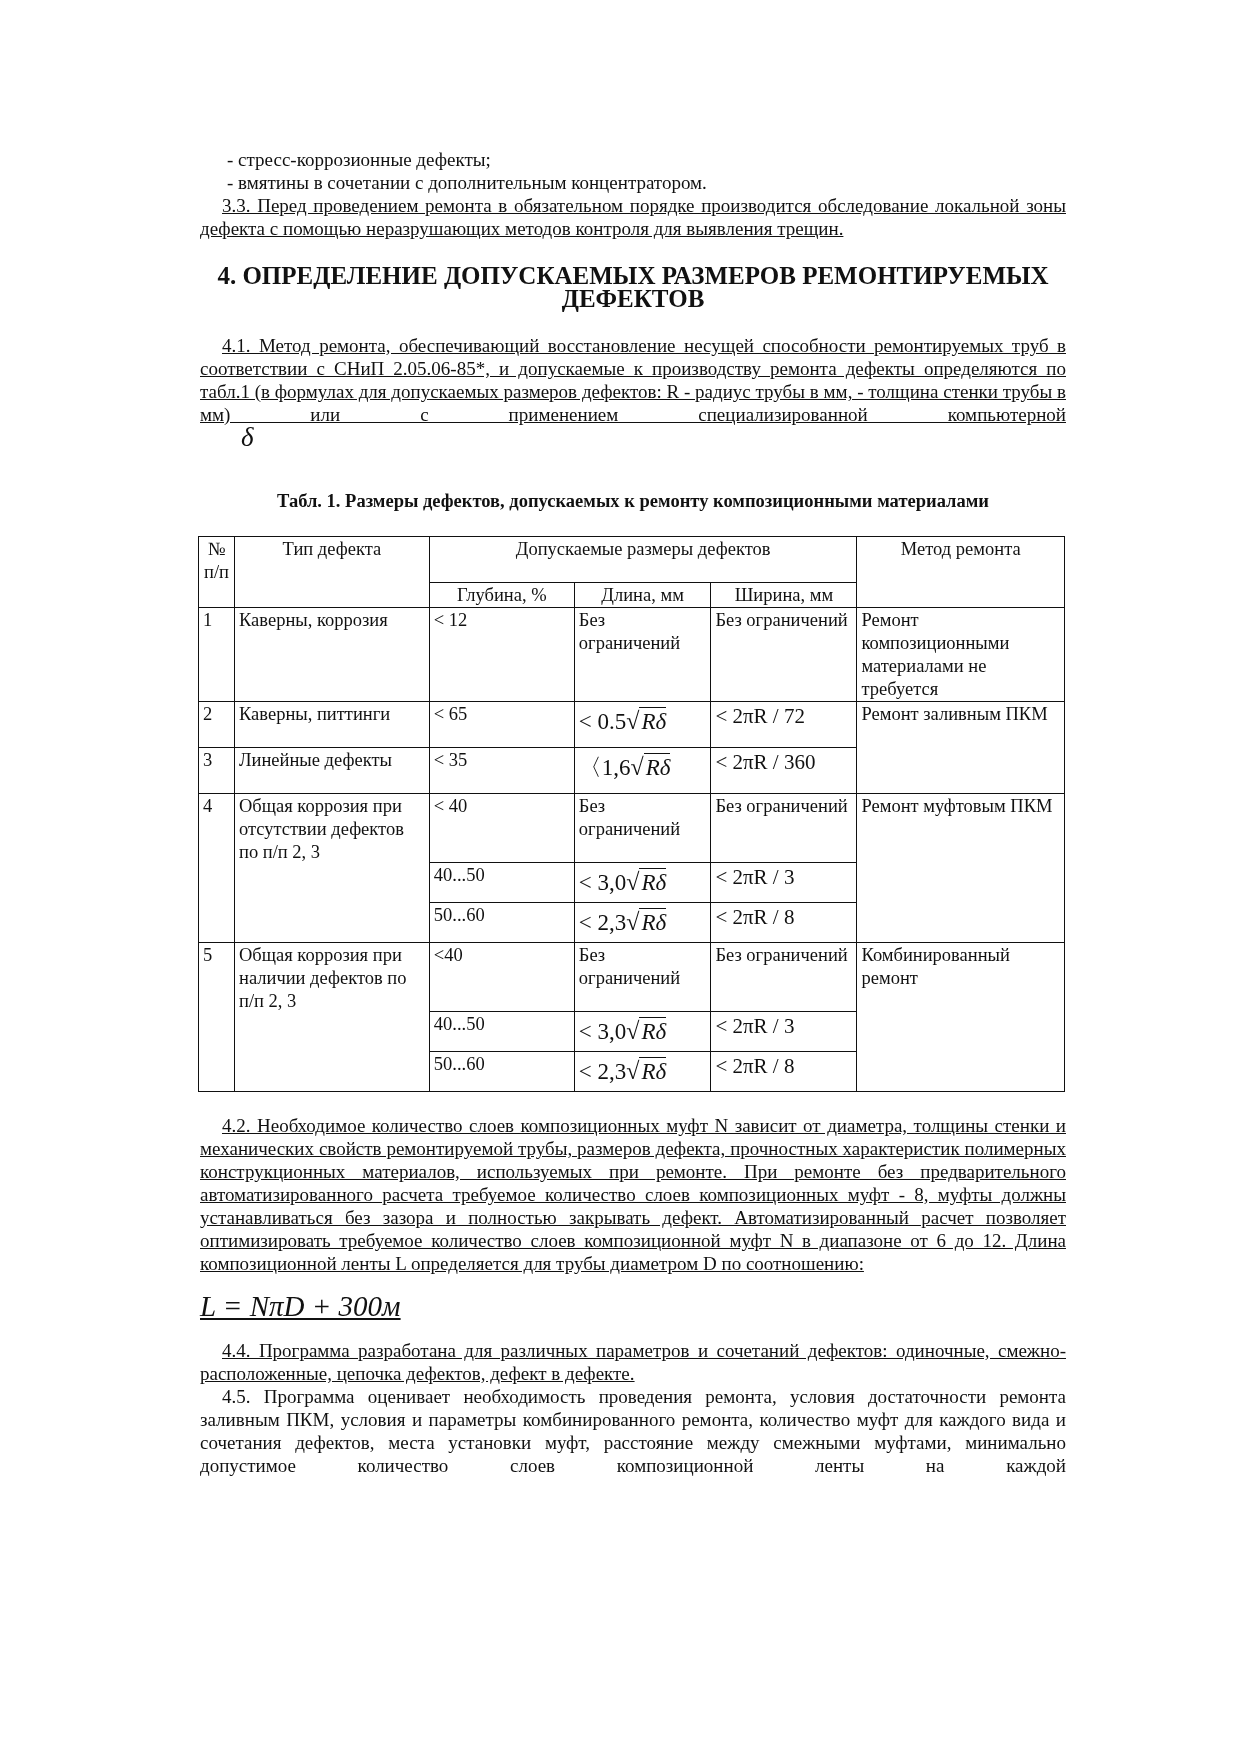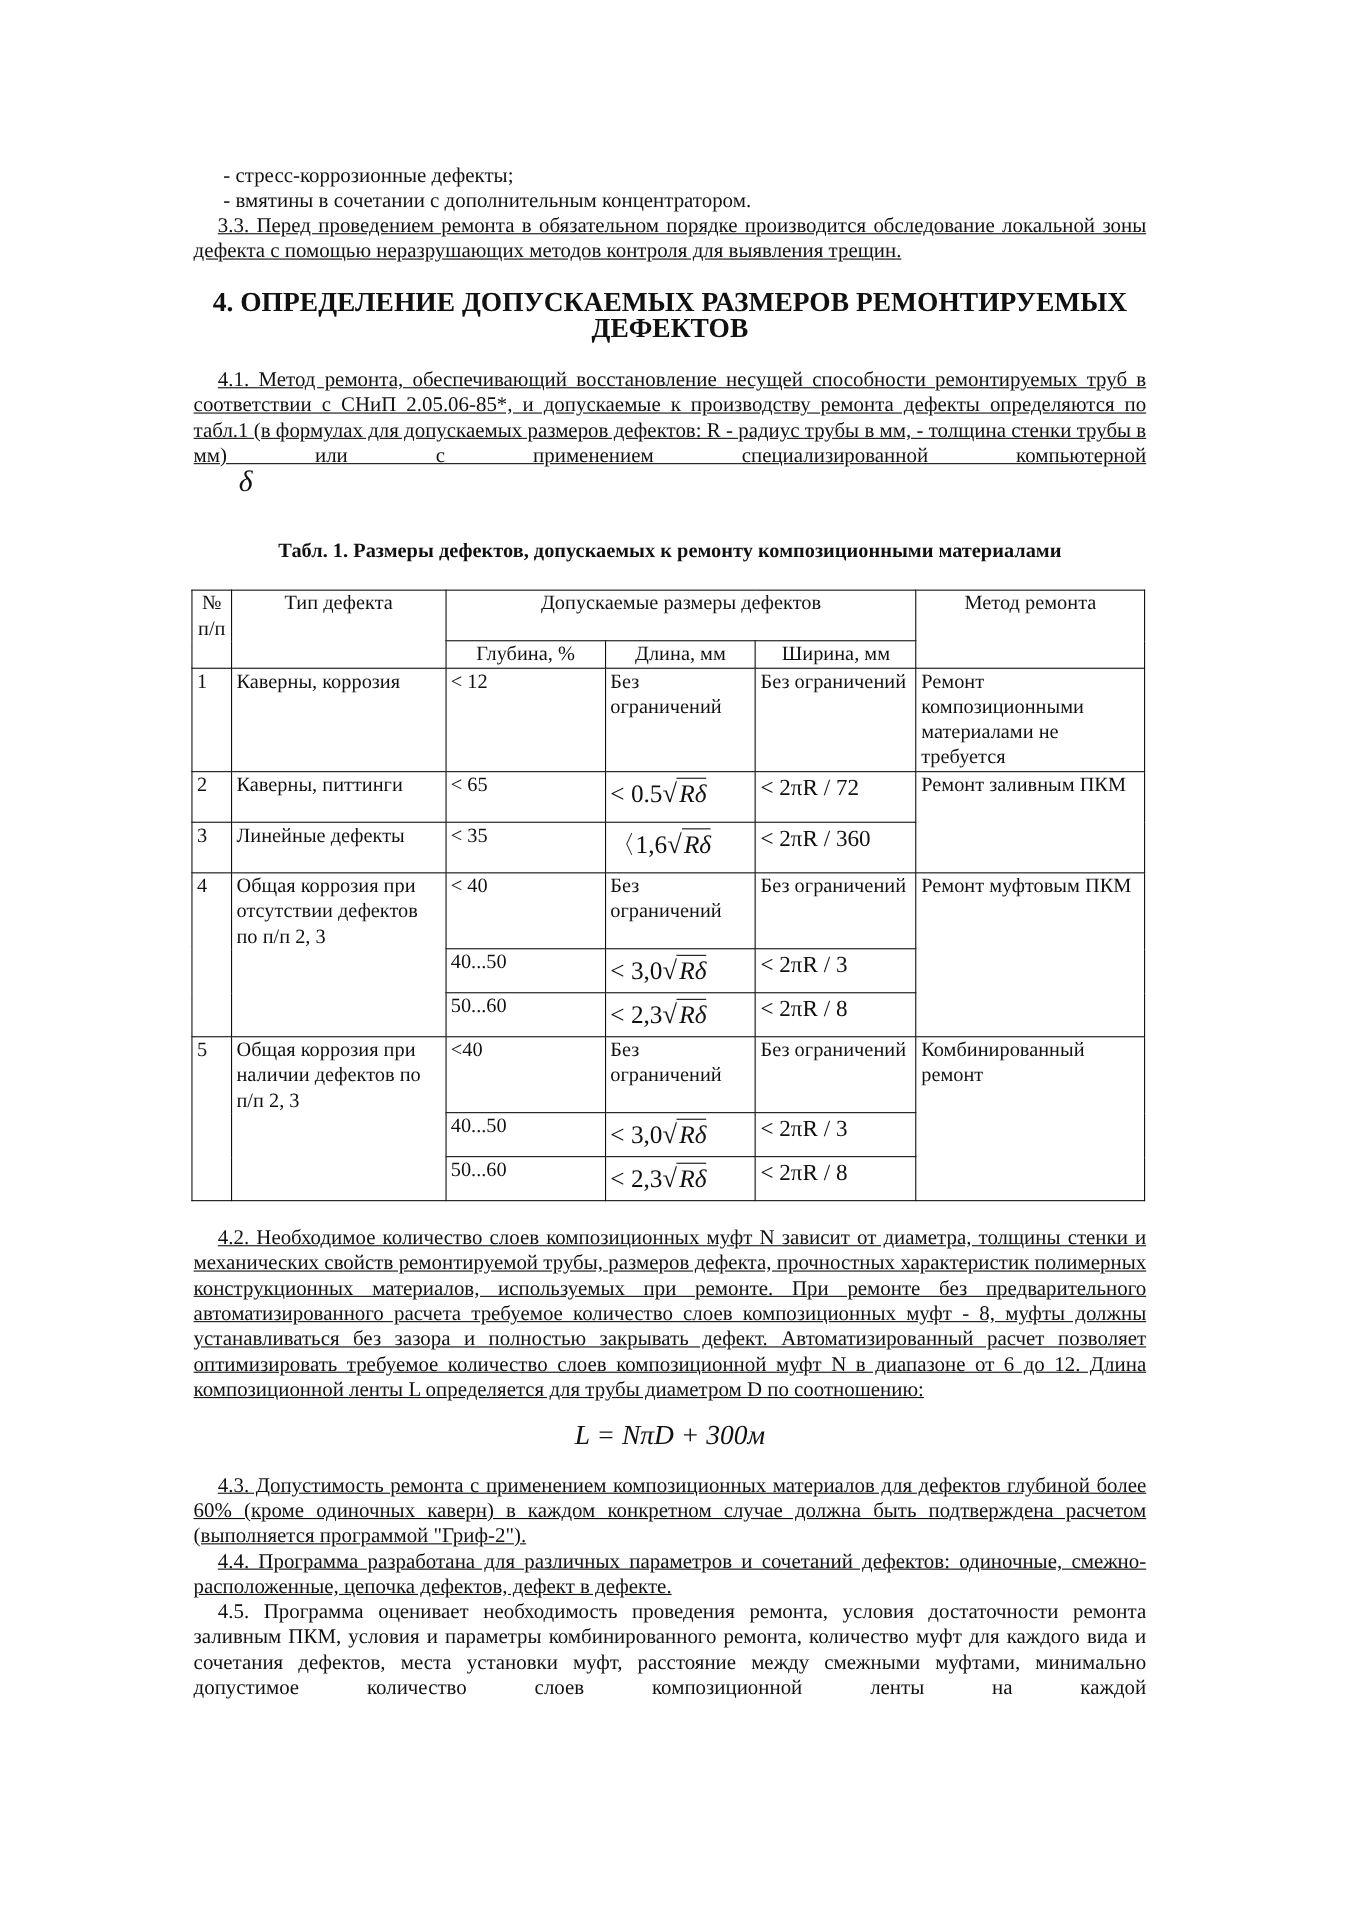--- a/index.html
+++ b/index.html
@@ -1,18 +1,18 @@
 <!DOCTYPE html>
 <html><head>
 <meta charset="utf-8">
 <style>
   html, body { margin: 0; padding: 0; background: #ffffff; }
   body { width: 1240px; height: 1755px; position: relative; overflow: hidden;
          font-family: "Liberation Serif", serif; color: #111; font-size: 19px; line-height: 23px; }
-  .page { position: absolute; left: 176px; top: 148px; width: 866px; }
+  .page { position: absolute; left: 200px; top: 148px; width: 866px; }
   .bullet { padding-left: 27px; }
   .p { text-align: justify; text-indent: 22px; }
   .p.last-line-left { text-align-last: left; text-decoration: underline; }
   .heading { font-weight: bold; text-align: center; margin-top: 24px; margin-bottom: 24px; font-size: 25px; }
   .caption { font-weight: bold; text-align: center; margin-top: 26px; margin-bottom: 23px; font-size: 18.5px; }
   .delta-line { height: 38px; position: relative; }
   .delta { position: absolute; left: 41px; top: 0px; font-style: italic; font-size: 27px; font-family: "Liberation Serif", serif; }
   table.defects { border-collapse: collapse; width: 867px; margin-left: -2px; font-size: 18.5px; line-height: 23px; }
   table.defects td, table.defects th { border: 1.6px solid #111; vertical-align: top; padding: 1px 4px 0 4px; font-weight: normal; }
   table.defects th { text-align: center; }
@@ -20,21 +20,21 @@
   .c-type { width: 184px; }
   .c-depth { width: 137px; }
   .c-len { width: 129px; }
   .c-wid { width: 138px; }
   .c-meth { width: 196px; }
   .formula { font-style: italic; font-size: 23px; line-height: 28px; white-space: nowrap; display: inline-block; padding-top: 4px; }
   .formula .up { font-style: normal; }
   .sqrt { display: inline-block; border-top: 1.4px solid #111; padding-left: 2px; margin-left: 0; }
   .rad { font-style: normal; font-size: 24px; }
   .w-formula { font-size: 21px; line-height: 26px; }
-  .big-formula { text-align: center; font-size: 25px; font-style: italic; margin: 16px 0 18px 0; line-height: 30px; }
+  .big-formula { text-align: left; font-size: 29px; font-style: italic; margin: 16px 0 18px 0; line-height: 30px; text-decoration: underline; }
   tr.h-top td, tr.h-top th { height: 44px; }
 </style>
 </head>
 <body>
 
 <div class="page">
 
   <div class="bullet">- стресс-коррозионные дефекты;</div>
   <div class="bullet">- вмятины в сочетании с дополнительным концентратором.</div>
   <div class="p last-line-left">3.3. Перед проведением ремонта в обязательном порядке производится обследование локальной зоны дефекта с помощью неразрушающих методов контроля для выявления трещин.</div>
@@ -145,17 +145,16 @@
       </td>
       <td><span class="w-formula">&lt; 2πR / 8</span></td>
     </tr>
   </tbody>
     </table>
 
   <div class="p last-line-left" style="margin-top:22px;">4.2. Необходимое количество слоев композиционных муфт N зависит от диаметра, толщины стенки и механических свойств ремонтируемой трубы, размеров дефекта, прочностных характеристик полимерных конструкционных материалов, используемых при ремонте. При ремонте без предварительного автоматизированного расчета требуемое количество слоев композиционных муфт - 8, муфты должны устанавливаться без зазора и полностью закрывать дефект. Автоматизированный расчет позволяет оптимизировать требуемое количество слоев композиционной муфт N в диапазоне от 6 до 12. Длина композиционной ленты L определяется для трубы диаметром D по соотношению:</div>
 
   <div class="big-formula">L = NπD + 300м</div>
 
-  <div class="p last-line-left">4.3. Допустимость ремонта с применением композиционных материалов для дефектов глубиной более 60% (кроме одиночных каверн) в каждом конкретном случае должна быть подтверждена расчетом (выполняется программой "Гриф-2").</div>
   <div class="p last-line-left">4.4. Программа разработана для различных параметров и сочетаний дефектов: одиночные, смежно-расположенные, цепочка дефектов, дефект в дефекте.</div>
   <div class="p" style="text-align-last: justify;">4.5. Программа оценивает необходимость проведения ремонта, условия достаточности ремонта заливным ПКМ, условия и параметры комбинированного ремонта, количество муфт для каждого вида и сочетания дефектов, места установки муфт, расстояние между смежными муфтами, минимально допустимое количество слоев композиционной ленты на каждой</div>
 
 </div>
 
 </body></html>

